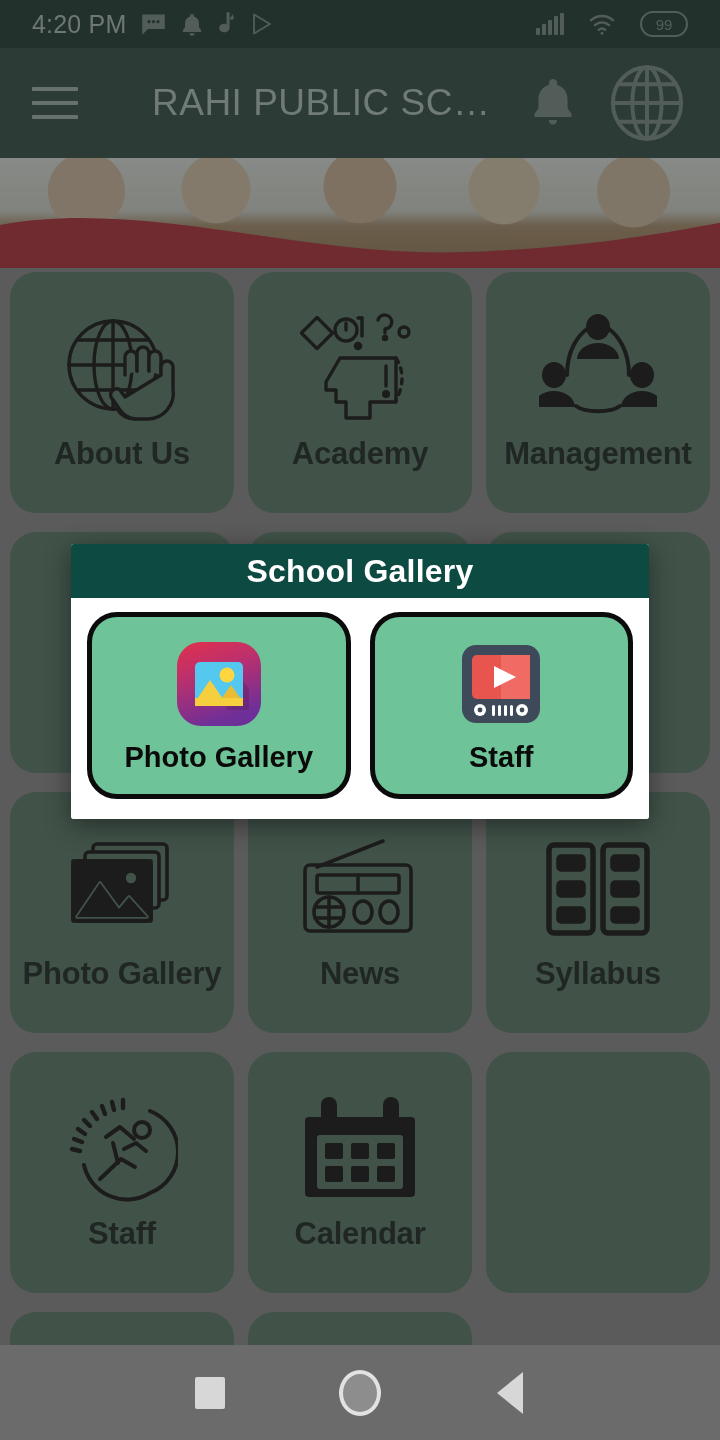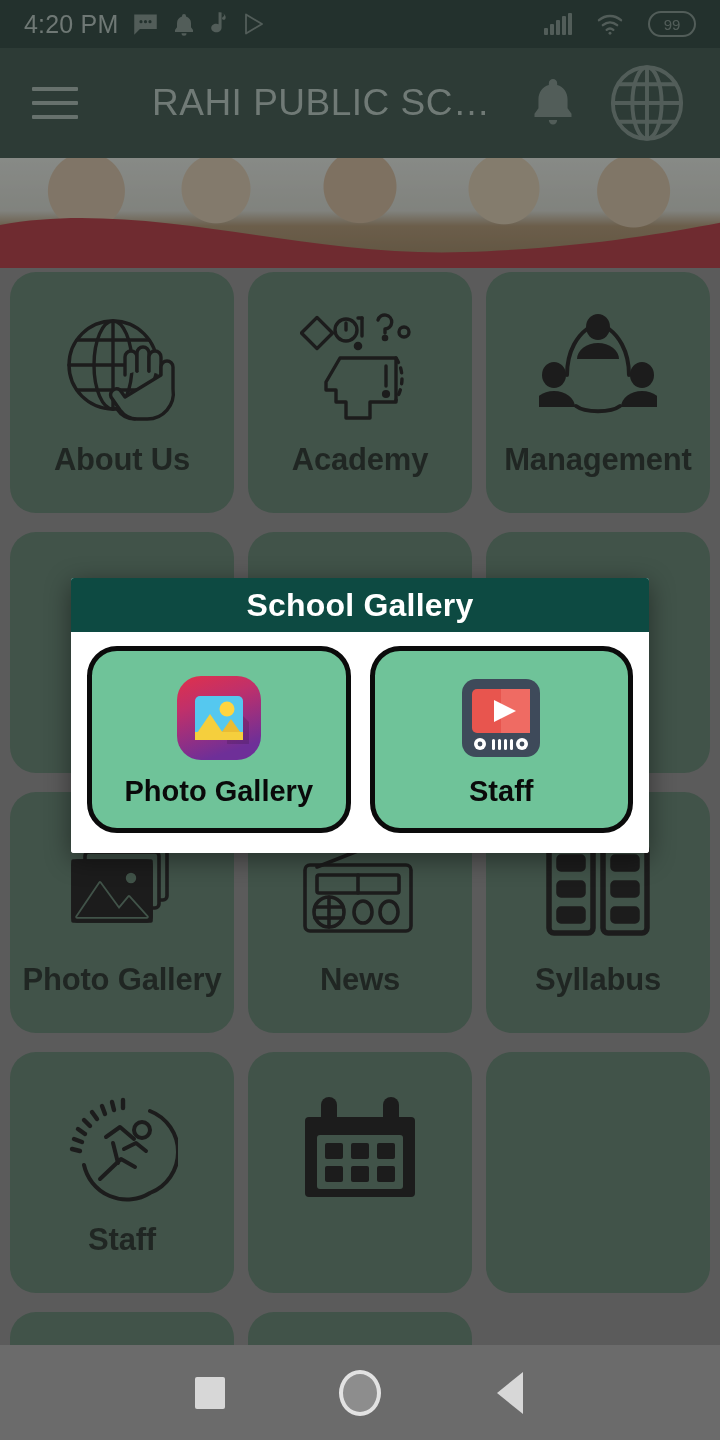--- a/index.html
+++ b/index.html
@@ -10,21 +10,21 @@
     background:#6a6a6a;
     overflow:hidden;
     position:relative;
   }
 
   
   .status-bar{
     position:absolute; top:0; left:0; width:720px; height:48px;
     background:#0d241d;
     display:flex; align-items:center; justify-content:space-between;
-    padding:0 24px;
+    padding:0 32px;
   }
   .status-left{ display:flex; align-items:center; gap:13px; }
   .status-right{ display:flex; align-items:center; gap:24px; }
   .status-time{
     color:#8a9a94; font-size:25px; font-weight:400; letter-spacing:.2px;
   }
   .sicon{ display:block; opacity:.62; }
 
   
   .app-bar{
@@ -79,35 +79,35 @@
     background:#3e5c4b;
     display:flex; flex-direction:column;
     align-items:center; justify-content:flex-start;
     padding-top:34px;
     cursor:pointer; position:relative;
   }
   .tile .ic{
     height:126px; display:flex; align-items:center; justify-content:center;
   }
   .tile .lbl{
-    margin-top:10px; color:#07120c; font-size:31px; font-weight:700;
+    margin-top:4px; color:#07120c; font-size:31px; font-weight:700;
     letter-spacing:-.2px; white-space:nowrap;
   }
   .tile svg{ display:block; }
 
   
   .scrim{
     position:absolute; top:0; left:0; width:720px; height:1345px;
     background:rgba(70,70,70,.40);
     pointer-events:none;
   }
 
   
   .dialog{
-    position:absolute; top:578px; left:71px; width:578px;
+    position:absolute; top:544px; left:71px; width:578px;
     border-radius:3px; overflow:hidden;
     box-shadow:0 6px 26px rgba(0,0,0,.45);
     background:#ffffff;
   }
   .dialog-head{
     height:54px; background:#0d4a42;
     display:flex; align-items:center; justify-content:center;
   }
   .dialog-title{
     color:#ffffff; font-size:32px; font-weight:700; letter-spacing:.2px;
@@ -381,20 +381,21 @@
         <path d="M4 22 h102 a4 4 0 0 1 4 4 v72 a4 4 0 0 1 -4 4 H4 a4 4 0 0 1 -4 -4 V26 a4 4 0 0 1 4 -4z"></path>
         <rect x="12" y="40" width="86" height="54" rx="3" fill="#3e5c4b"></rect>
         <rect x="20" y="48" width="18" height="16" rx="2"></rect>
         <rect x="46" y="48" width="18" height="16" rx="2"></rect>
         <rect x="72" y="48" width="18" height="16" rx="2"></rect>
         <rect x="20" y="71" width="18" height="16" rx="2"></rect>
         <rect x="46" y="71" width="18" height="16" rx="2"></rect>
         <rect x="72" y="71" width="18" height="16" rx="2"></rect>
       </svg>
     </div>
+    <div class="lbl">Calendar</div>
   </div>
 
   <div class="tile">
       <div class="ic"></div>
     </div>
   <div class="tile">
       <div class="ic"></div>
     </div>
   <div class="tile">
     <div class="ic">

